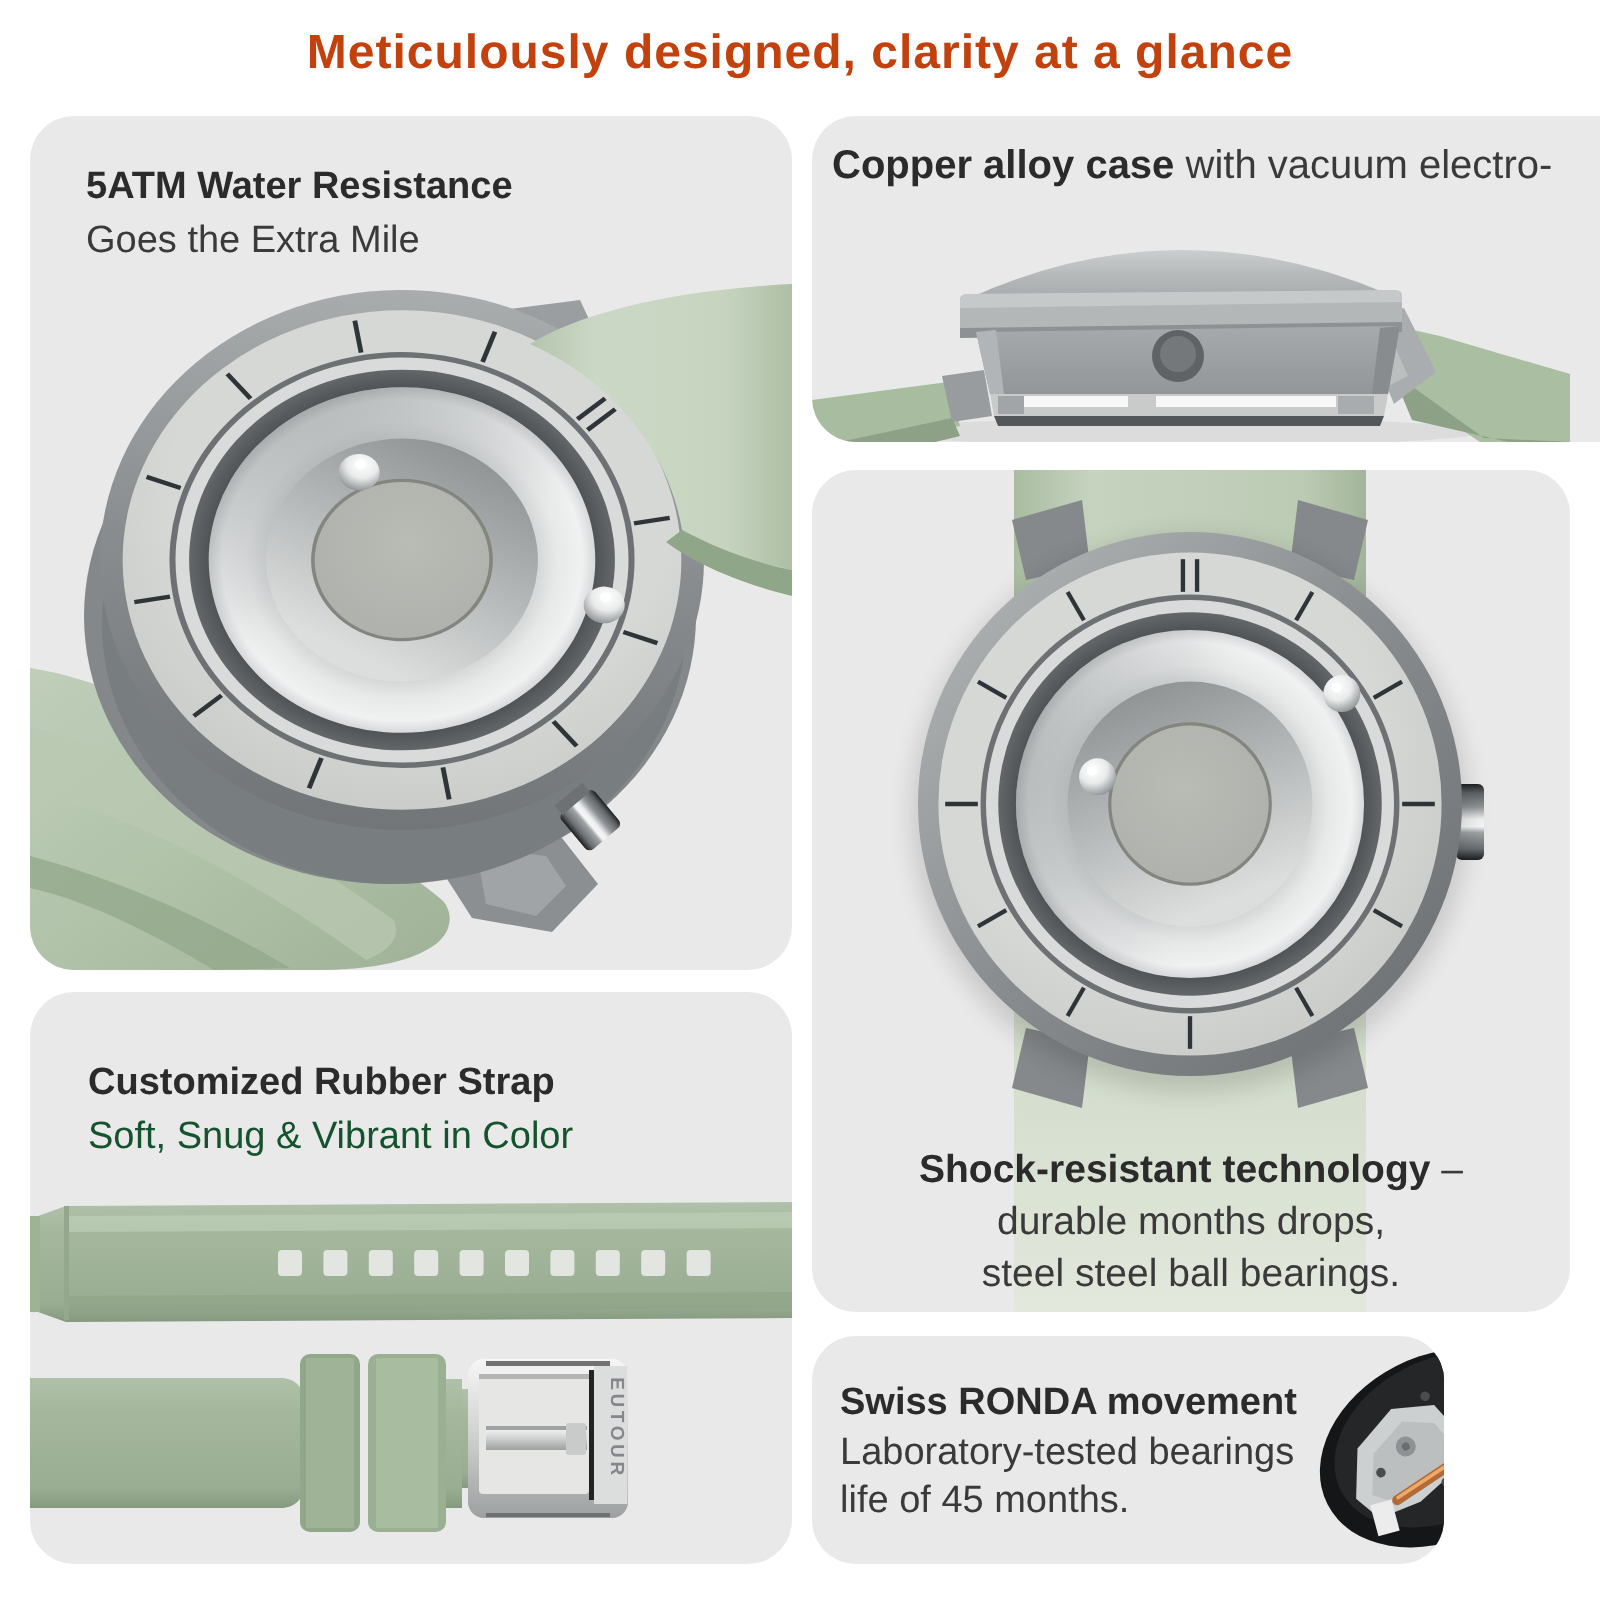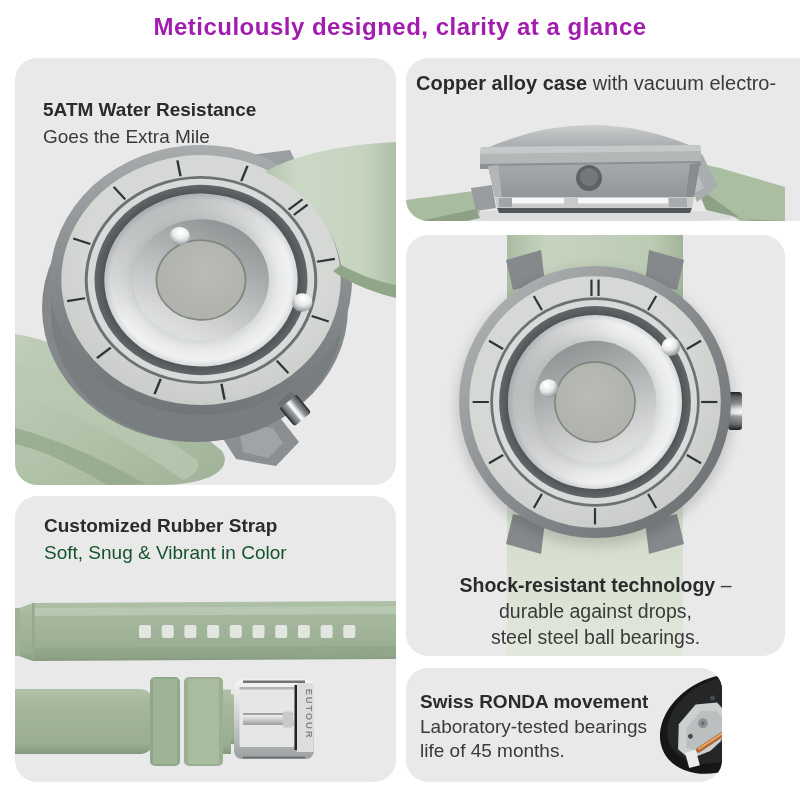--- a/index.html
+++ b/index.html
@@ -113,21 +113,21 @@
     <g>
       <circle cx="55.8" cy="-40.6" r="6.8" fill="url(#ballg)"></circle>
       <circle cx="53.8" cy="-42.8" r="1.8" fill="#ffffff"></circle>
       <circle cx="-34" cy="-10" r="6.8" fill="url(#ballg)"></circle>
       <circle cx="-36" cy="-12.2" r="1.8" fill="#ffffff"></circle>
     </g>
   </g>
 </defs>
 </svg>
 
-<div class="txt" style="left:0;right:0;top:15px;text-align:center;font-size:24px;line-height:24px;font-weight:bold;color:#a21caf;letter-spacing:0.5px;">Meticulously designed, clarity at a glance</div>
+<div class="txt" style="left:0;right:0;top:15px;text-align:center;font-size:24px;line-height:24px;font-weight:bold;color:#c2410c;letter-spacing:0.5px;">Meticulously designed, clarity at a glance</div>
 
 <div class="panel" style="left:15px;top:58px;width:381px;height:427px;">
   <svg width="381" height="427" viewBox="0 0 381 427">
     <linearGradient id="sagebl" x1="0" y1="0" x2="1" y2="1">
       <stop offset="0" stop-color="#c0ceba"></stop>
         <stop offset="0.6" stop-color="#adc0a5"></stop>
         <stop offset="1" stop-color="#9fb297"></stop>
     </linearGradient>
 
     <path d="M0,276 C40,282 85,305 125,336 C152,356 185,374 206,392 C212,398 211,408 203,414 C190,424 165,427 145,427 L0,427 Z" fill="url(#sagebl)"></path>
@@ -145,21 +145,21 @@
 
     <g transform="translate(275,346) rotate(50)">
       <rect x="-4" y="-11" width="24" height="22" rx="3" fill="url(#crowng)"></rect>
       <rect x="-9" y="-9" width="6" height="18" fill="#6d7174"></rect>
     </g>
 
     <path d="M250,114 C274,99 320,87 381,84 L381,227 C352,221 334,213 326,207 A140,125 0 0 0 250,114 Z" fill="url(#straph)"></path>
     <path d="M326,207 C343,216 361,223 381,227 L381,240 C352,233 330,222 318,213 Z" fill="#90a689"></path>
   </svg>
   <div class="txt" style="left:28px;top:22px;font-size:19px;line-height:27px;">
-    <div style="font-weight:bold;color:#2b2b2b;margin-top:16px;">5ATM Water Resistance</div>
+    <div style="font-weight:bold;color:#2b2b2b;">5ATM Water Resistance</div>
     <div style="color:#3a3a3a;">Goes the Extra Mile</div>
   </div>
 </div>
 
 <div class="panel" style="left:406px;top:58px;width:444px;height:163px;">
   <svg width="379" height="163" viewBox="0 0 379 163">
     <linearGradient id="sideband" x1="0" y1="0" x2="0" y2="1">
       <stop offset="0" stop-color="#a7aaac"></stop>
         <stop offset="1" stop-color="#939698"></stop>
     </linearGradient>
@@ -229,21 +229,21 @@
 
     <rect x="314" y="162" width="10" height="28" fill="#6f7376"></rect>
     <rect x="322" y="157" width="14" height="38" rx="3" fill="url(#crowng)"></rect>
 
     <circle cx="189" cy="172" r="139" fill="#000000" opacity="0.14" filter="url(#blur6)"></circle>
 
     <use href="#wface" transform="translate(189,167) scale(1.36)"></use>
   </svg>
   <div class="txt" style="left:0;top:337px;width:379px;text-align:center;font-size:19.5px;line-height:26px;color:#3a3a3a;">
     <div><span style="font-weight:bold;color:#2b2b2b;">Shock-resistant technology</span> –</div>
-    <div>durable against drops,</div>
+    <div>durable months drops,</div>
     <div>steel steel ball bearings.</div>
   </div>
 </div>
 
 <div class="panel" style="left:15px;top:496px;width:381px;height:286px;">
   <svg width="381" height="286" viewBox="0 0 381 286">
     <linearGradient id="strapc" x1="0" y1="0" x2="0" y2="1">
       <stop offset="0" stop-color="#b0c1a9"></stop>
         <stop offset="0.25" stop-color="#a5b89d"></stop>
       <stop offset="0.85" stop-color="#99ad92"></stop>
@@ -282,21 +282,21 @@
     <path d="M228,260.5 L290,260.5 L290,262.5 L228,262.5 Z" fill="#55585a" opacity="0.65"></path>
     <rect x="224.5" y="191" width="55" height="60" rx="2" fill="#e6e7e5"></rect>
     <rect x="224.5" y="191" width="55" height="2.5" fill="#b4b5b3"></rect>
     <rect x="279.5" y="189" width="2.5" height="65" fill="#232323"></rect>
     <rect x="282" y="187" width="16.7" height="69" fill="#dcdedd"></rect>
     <rect x="228" y="218" width="50.5" height="11" fill="url(#silverg)"></rect>
     <rect x="228" y="217" width="50.5" height="2" fill="#9fa2a2"></rect>
     <rect x="268" y="215.5" width="10" height="16" rx="1.5" fill="#c9cbca"></rect>
     <text transform="translate(290.7,218) rotate(90)" text-anchor="middle" font-size="9.5" letter-spacing="1.8" fill="#85888a" font-weight="bold">EUTOUR</text>
   </svg>
-  <div class="txt" style="font-size:19px;line-height:27px;left:29px;top:16px;">
+  <div class="txt" style="font-size:19px;line-height:27px;left:29px;top:32px;">
     <div style="font-weight:bold;color:#2b2b2b;">Customized Rubber Strap</div>
     <div style="color:#14532d;">Soft, Snug &amp; Vibrant in Color</div>
   </div>
 </div>
 
 <div class="panel" style="left:406px;top:668px;width:316px;height:114px;">
   <svg width="379" height="114" viewBox="0 0 379 114">
     <g transform="translate(313,56) rotate(-27)">
       <ellipse rx="62" ry="46" fill="#151617"></ellipse>
       <ellipse cx="3" cy="-3" rx="56" ry="40" fill="#242628"></ellipse>

